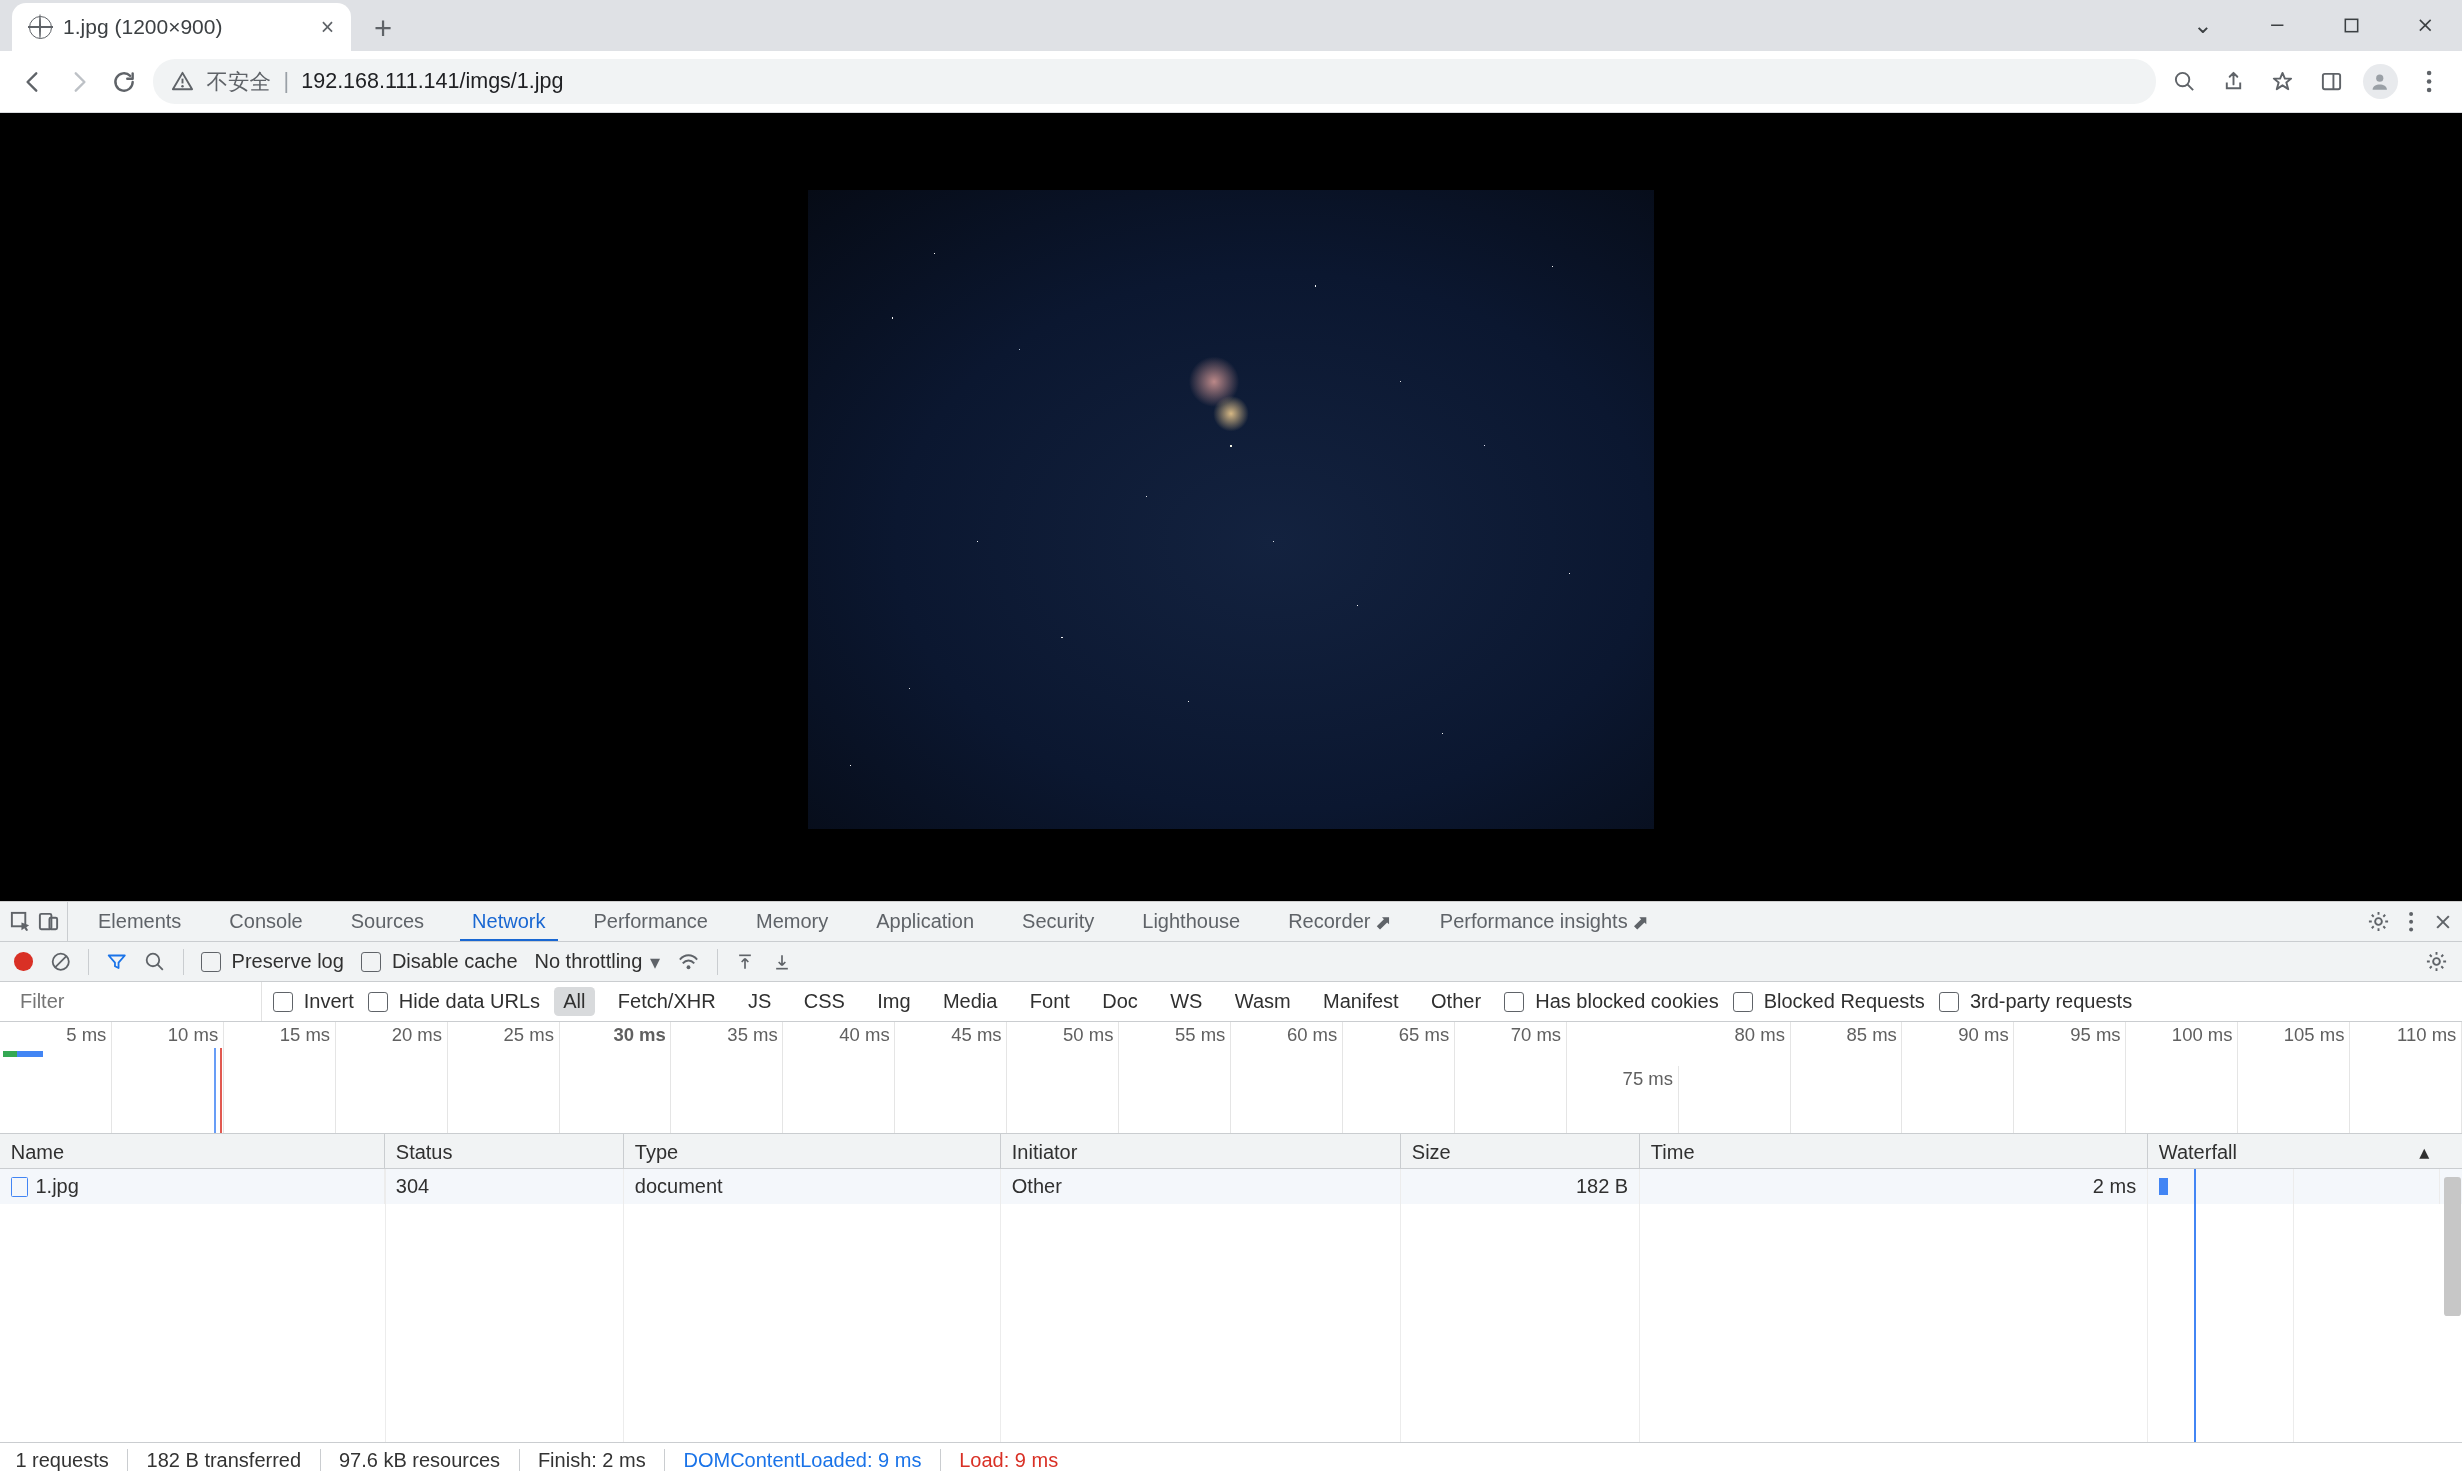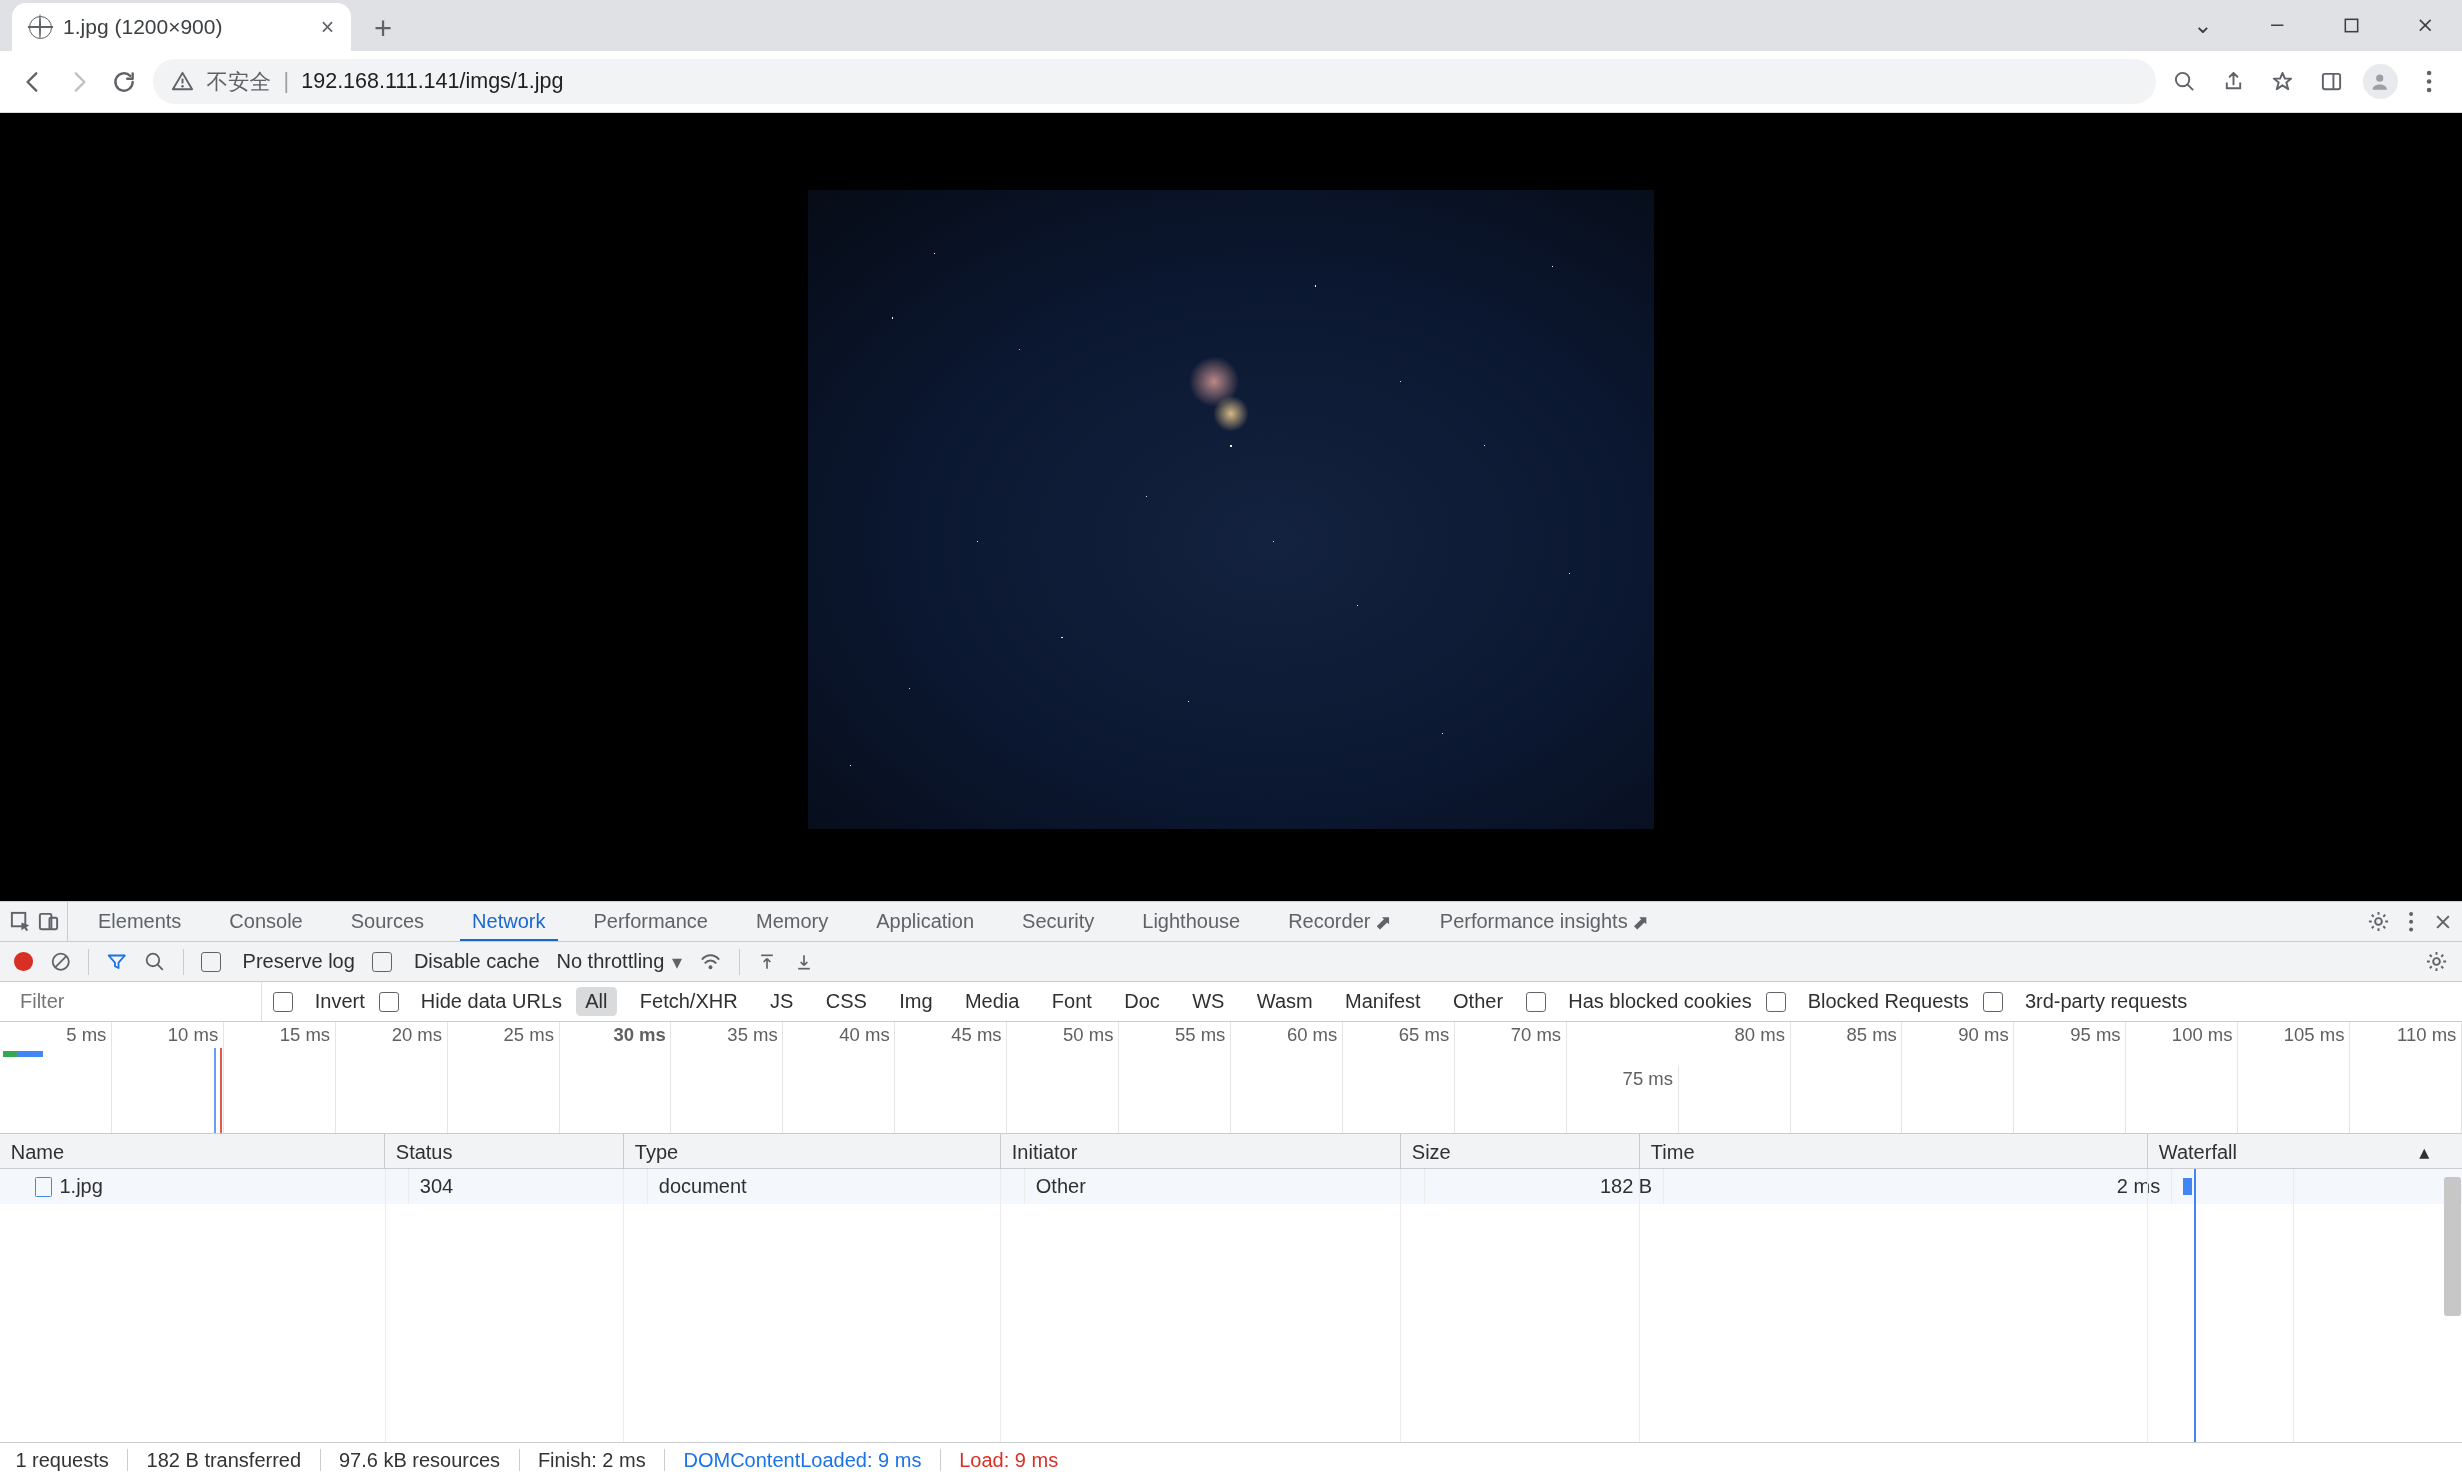--- a/index.html
+++ b/index.html
@@ -74,21 +74,21 @@
   .dt-tab.active::after { content:""; position:absolute; left:6.2px; right:6.2px; bottom:0; height:2.3px; background:#1967d2; }
   .dt-tab .arrow-badge { margin-left:4.6px; color:#5f6368; }
   .dt-right { margin-left:auto; display:flex; gap:18.5px; align-items:center; }
   .dt-right .icon { color:#5f6368; cursor:pointer; }
 
   .dt-toolbar { height:40px; background:#f1f3f4; display:flex; align-items:center; padding:0 14px; gap:17px; border-bottom:0.8px solid #cacdd0; }
   .dt-toolbar .record { width:18.5px; height:18.5px; border-radius:50%; background:#d93025; cursor:pointer; }
   .dt-toolbar .tbicon { color:#5f6368; cursor:pointer; display:flex; align-items:center; }
   .dt-toolbar .vline { width:0.8px; height:26px; background:#cacdd0; }
   .dt-toolbar .funnel { color:#1a73e8; }
-  .chk { display:flex; align-items:center; gap:22px; color:#303030; cursor:pointer; }
+  .chk { display:flex; align-items:center; gap:11px; color:#303030; cursor:pointer; }
   .chk .box { width:20px; height:20px; border:1.5px solid #5f6368; border-radius:3.1px; }
   .throt { display:flex; align-items:center; gap:7.7px; color:#303030; cursor:pointer; }
   .throt .caret { color:#5f6368; }
   .dt-toolbar .gear-right { margin-left:auto; }
 
   .dt-filterbar { height:40px; background:#fff; border-bottom:0.8px solid #cacdd0; display:flex; align-items:center; }
   .dt-filterbar input.filter { height:100%; border:none; outline:none; padding:0 20px; font-size:20px; width:262px; color:#757575; background:#fff; border-right:0.8px solid #e2e2e2; font-family:inherit; }
   .ftypes { display:flex; align-items:center; gap:14px; padding-left:10.8px; height:100%; }
   .ftype { padding:3.1px 9.2px; border-radius:4.6px; color:#303030; cursor:pointer; white-space:nowrap; }
   .ftype.sel { background:#d8dadc; }
@@ -100,21 +100,21 @@
   .timeline .marker-blue { position:absolute; top:26px; left:214px; width:1.5px; height:86px; background:#4285f4; opacity:.8; }
   .timeline .marker-red  { position:absolute; top:26px; left:220px; width:1.5px; height:86px; background:#d93025; opacity:.8; }
   .timeline .barlet { position:absolute; top:29px; left:3.1px; width:40px; height:6.2px; background:#4285f4; }
   .timeline .barlet2 { position:absolute; top:29px; left:3.1px; width:14px; height:6.2px; background:#34a853; }
 
   .dt-grid { flex:1; display:flex; flex-direction:column; background:#fff; min-height:0; }
   .dt-head { display:grid; grid-template-columns: 385px 239px 377px 400px 239px 508px 292px; height:35px; background:#f1f3f4; border-bottom:0.8px solid #cacdd0; }
   .dt-head div { padding:6.2px 10.8px; border-right:0.8px solid #cacdd0; color:#303030; display:flex; align-items:center; cursor:pointer; }
   .dt-head div:last-child { border-right:none; justify-content:space-between; }
   .dt-rows { flex:1; overflow:auto; position:relative; }
-  .dt-row { display:grid; grid-template-columns: 385px 239px 377px 400px 239px 508px 292px; height:35px; background:#f4f7fb;padding-left:24px; }
+  .dt-row { display:grid; grid-template-columns: 385px 239px 377px 400px 239px 508px 292px; height:35px; background:#f4f7fb; }
   .dt-row div { padding:6.2px 10.8px; border-right:0.8px solid #ececec; color:#303030; display:flex; align-items:center; }
   .dt-row .name { gap:7.7px; }
   .dt-row .name .fileicon { width:17px; height:20px; border:1.5px solid #4285f4; border-radius:1.5px; position:relative; }
   .dt-row .size, .dt-row .time { justify-content:flex-end; }
   .dt-row .wf { position:relative; }
   .dt-row .wf .seg { position:absolute; left:10.8px; top:9.2px; width:9.2px; height:17px; background:#4285f4; }
   .dt-rows .gridline { position:absolute; top:0; bottom:0; width:0.8px; background:#ececec; }
   .dt-rows .scroll-thumb { position:absolute; right:1.5px; top:7.7px; width:17px; height:139px; background:#c7c7c7; border-radius:3.1px; }
   .dt-rows .bluevline { position:absolute; top:0; bottom:0; width:1.5px; background:#4285f4; left:2194px; }
 

